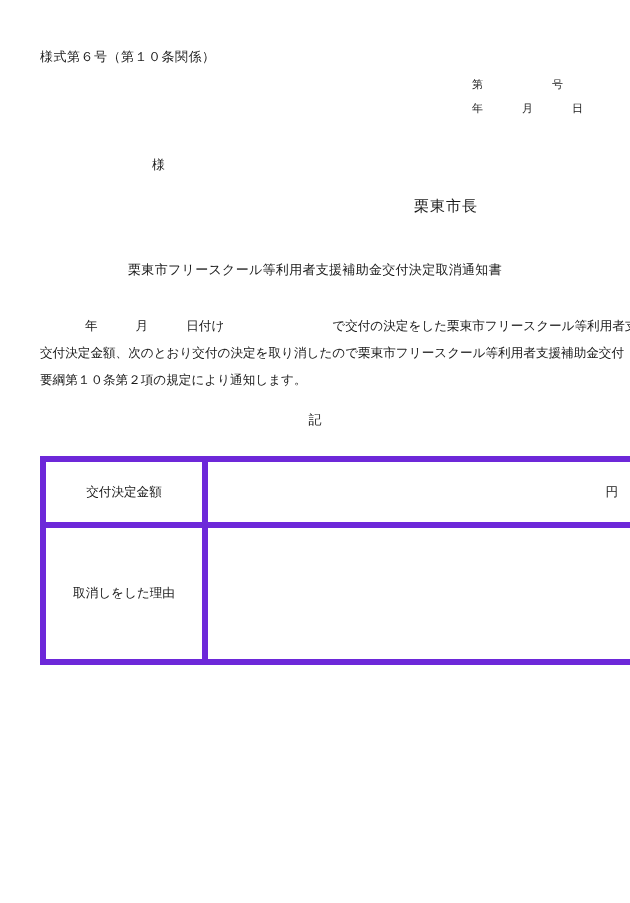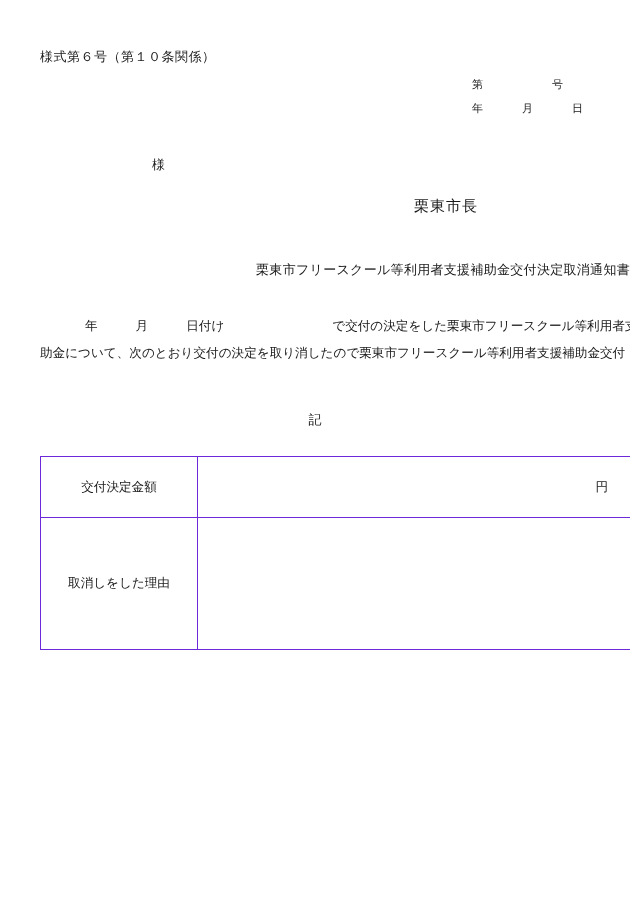--- a/index.html
+++ b/index.html
@@ -71,21 +71,21 @@
     font-size: 15px;
     letter-spacing: 1px;
   }
 
   
   .doc-title {
     position: absolute;
     left: 0;
     right: 0;
     top: 261px;
-    text-align: right;
+    text-align: center;
     font-size: 13px;
     letter-spacing: 0.3px;
   }
 
   
   .body-text {
     position: absolute;
     left: 40px;
     top: 312px;
     width: 540px;
@@ -114,21 +114,21 @@
   
   .form-table {
     position: absolute;
     left: 40px;
     top: 456px;
     width: 536px;
     border-collapse: collapse;
     table-layout: fixed;
   }
   .form-table td {
-    border: 1px solid #6d28d9;
+    border: 6px solid #6d28d9;
     font-size: 12.6px;
     padding: 10px;
   }
   .form-table td.label {
     width: 136px;
     text-align: center;
     vertical-align: middle;
   }
   .form-table td.value {
     width: 400px;
@@ -159,21 +159,22 @@
   <div class="addressee">様</div>
 
   <div class="issuer">栗東市長</div>
 
   <div class="doc-title">栗東市フリースクール等利用者支援補助金交付決定取消通知書</div>
 
   <div class="body-text">
     <span class="line">
       <span class="blank-lead"></span><span>年</span><span class="blank-sm"></span><span>月</span><span class="blank-sm"></span><span>日付け</span><span class="blank-lg"></span><span>で交付の決定をした栗東市フリースクール等利用者支援補</span>
     </span>
-    <span class="line">助金について、次のとおり交付の決定を取り消したので栗東市フリースクール等利用者支援補助金交付</span>
+    <span class="line">交付決定金額、次のとおり交付の決定を取り消したので栗東市フリースクール等利用者支援補助金交付</span>
+    <span class="line">要綱第１０条第２項の規定により通知します。</span>
   </div>
 
   <div class="ki-mark">記</div>
 
   <table class="form-table">
     <tbody>
       <tr class="row-short">
         <td class="label">交付決定金額</td>
         <td class="value">円</td>
       </tr>

